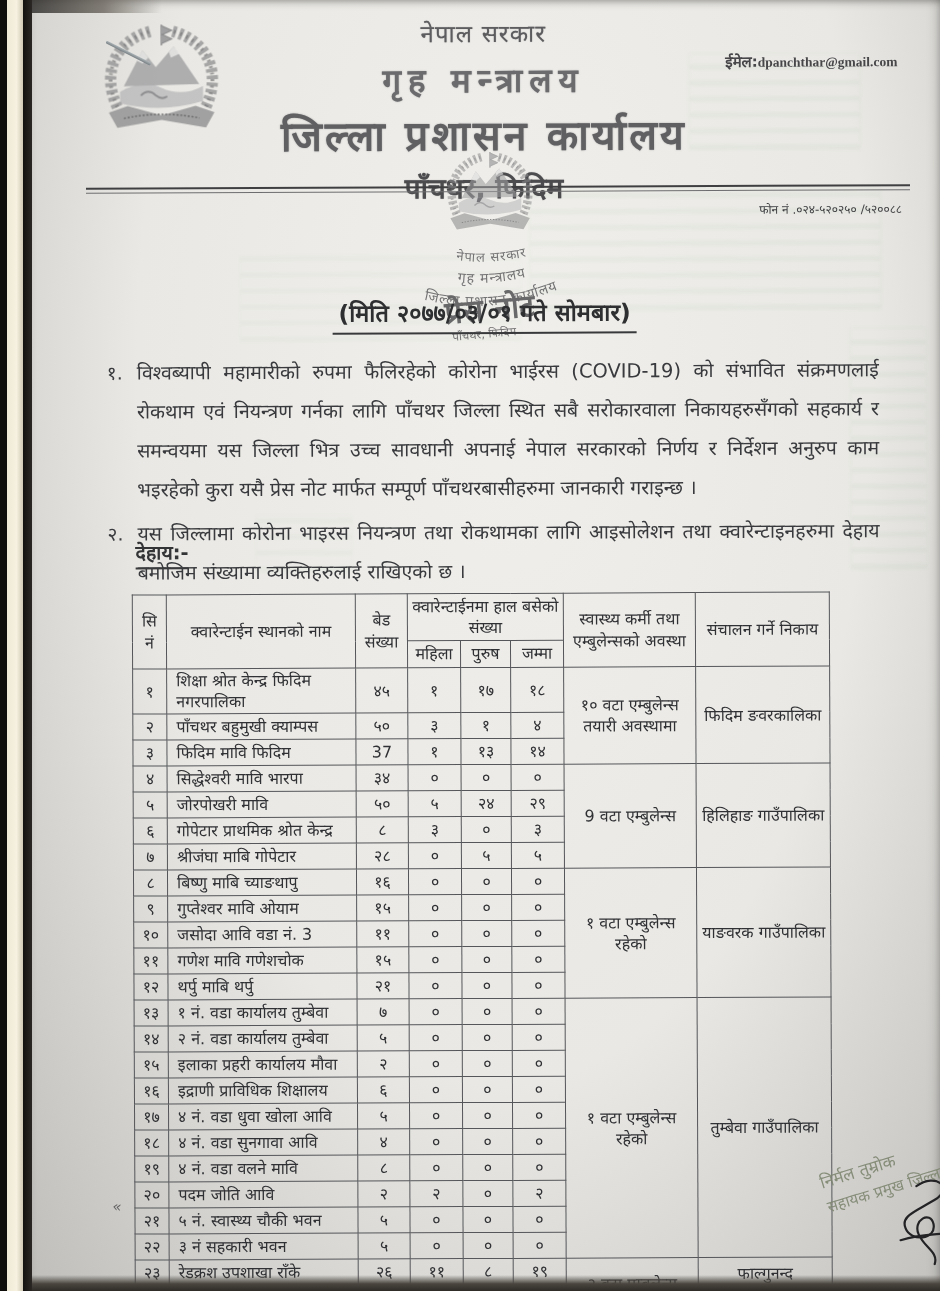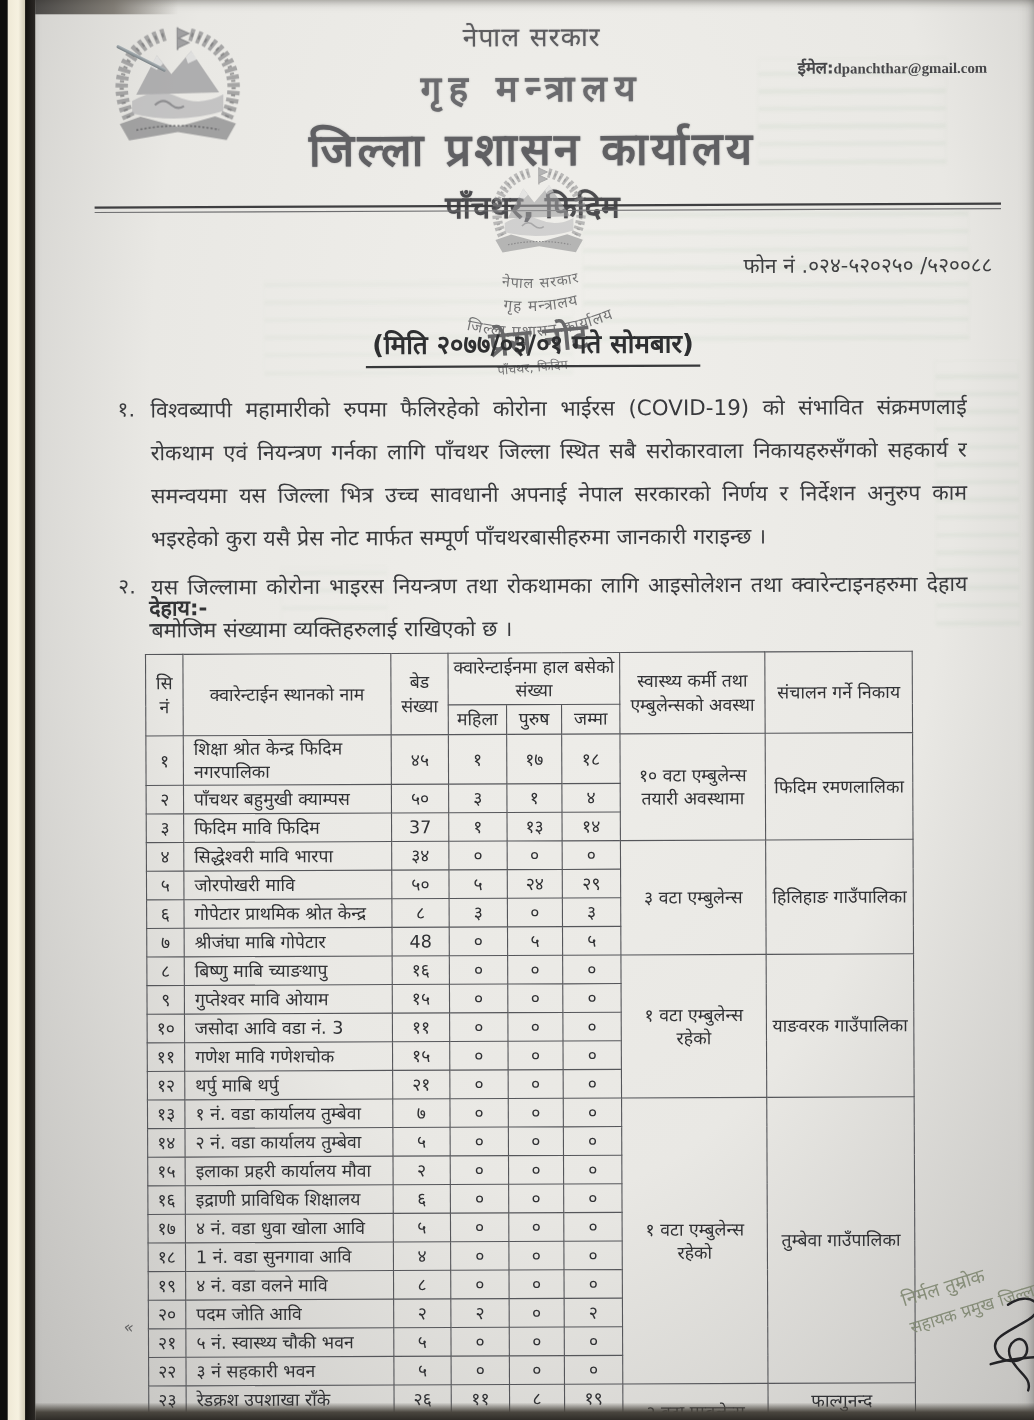--- a/index.html
+++ b/index.html
@@ -42,21 +42,21 @@
     text-shadow:0 0 1.5px rgba(96,96,99,.65);}
   .place{margin-top:6px;font-size:28px;font-weight:600;color:#4c4c4f;
     text-shadow:0 0 1px rgba(76,76,79,.5);}
   .contact{position:absolute;right:40px;top:46px;text-align:left;color:#47474a;font-size:14px;line-height:35px;white-space:nowrap;margin-left:46px;}
   .contact .dev{font-size:15px;font-weight:600;}
   .contact .lat{font-family:"Liberation Serif","DejaVu Serif",serif;font-weight:700;font-size:13.5px;}
   .divider{position:absolute;left:56px;right:28px;top:186px;height:3px;
     border-top:2.5px solid #3f3f41;border-bottom:1px solid #6d6d6f;}
 
   .meta-left{position:absolute;left:74px;top:198px;font-size:17.5px;color:#3e3f41;line-height:34px;}
-  .meta-right{position:absolute;right:36px;top:195px;font-size:19px;color:#3e3f41;line-height:33px;text-align:right;white-space:nowrap;margin-top:32px;}
+  .meta-right{position:absolute;right:36px;top:195px;font-size:12px;color:#3e3f41;line-height:33px;text-align:right;white-space:nowrap;}
 
   .stamp-wrap{position:absolute;left:350px;top:150px;width:222px;height:200px;opacity:.85;}
 
   .date-wrap{position:absolute;left:0;right:0;top:296px;text-align:center;}
   .date-heading{display:inline-block;font-size:23.5px;font-weight:600;color:#2e2f31;
     border-bottom:2px solid #38393b;padding:0 6px 4px;}
 
   .paras{position:absolute;left:76px;top:352px;width:772px;color:#393a3d;}
   .para{display:flex;margin-bottom:5px;}
   .para .num{width:30px;flex:0 0 30px;font-size:19px;line-height:39px;}
@@ -205,21 +205,21 @@
         </thead>
         <tbody>
             <tr>
               <td>१</td>
               <td class="name-cell">शिक्षा श्रोत केन्द्र फिदिम नगरपालिका</td>
               <td>४५</td>
               <td>१</td>
               <td>१७</td>
               <td>१८</td>
               <td rowspan="3" class="group-cell">१० वटा एम्बुलेन्स तयारी अवस्थामा</td>
-              <td rowspan="3" class="group-cell">फिदिम रमणलालिका</td>
+              <td rowspan="3" class="group-cell">फिदिम ङवरकालिका</td>
             </tr>
             <tr>
               <td>२</td>
               <td class="name-cell">पाँचथर बहुमुखी क्याम्पस</td>
               <td>५०</td>
               <td>३</td>
               <td>१</td>
               <td>४</td>
             </tr>
             <tr>
@@ -230,21 +230,21 @@
               <td>१३</td>
               <td>१४</td>
             </tr>
             <tr>
               <td>४</td>
               <td class="name-cell">सिद्धेश्वरी मावि भारपा</td>
               <td>३४</td>
               <td>०</td>
               <td>०</td>
               <td>०</td>
-              <td rowspan="4" class="group-cell">३ वटा एम्बुलेन्स</td>
+              <td rowspan="4" class="group-cell">9 वटा एम्बुलेन्स</td>
               <td rowspan="4" class="group-cell">हिलिहाङ गाउँपालिका</td>
             </tr>
             <tr>
               <td>५</td>
               <td class="name-cell">जोरपोखरी मावि</td>
               <td>५०</td>
               <td>५</td>
               <td>२४</td>
               <td>२९</td>
             </tr>
@@ -252,21 +252,21 @@
               <td>६</td>
               <td class="name-cell">गोपेटार प्राथमिक श्रोत केन्द्र</td>
               <td>८</td>
               <td>३</td>
               <td>०</td>
               <td>३</td>
             </tr>
             <tr>
               <td>७</td>
               <td class="name-cell">श्रीजंघा माबि गोपेटार</td>
-              <td>48</td>
+              <td>२८</td>
               <td>०</td>
               <td>५</td>
               <td>५</td>
             </tr>
             <tr>
               <td>८</td>
               <td class="name-cell">बिष्णु माबि च्याङथापु</td>
               <td>१६</td>
               <td>०</td>
               <td>०</td>
@@ -343,21 +343,21 @@
             <tr>
               <td>१७</td>
               <td class="name-cell">४ नं. वडा धुवा खोला आवि</td>
               <td>५</td>
               <td>०</td>
               <td>०</td>
               <td>०</td>
             </tr>
             <tr>
               <td>१८</td>
-              <td class="name-cell">1 नं. वडा सुनगावा आवि</td>
+              <td class="name-cell">४ नं. वडा सुनगावा आवि</td>
               <td>४</td>
               <td>०</td>
               <td>०</td>
               <td>०</td>
             </tr>
             <tr>
               <td>१९</td>
               <td class="name-cell">४ नं. वडा वलने मावि</td>
               <td>८</td>
               <td>०</td>

